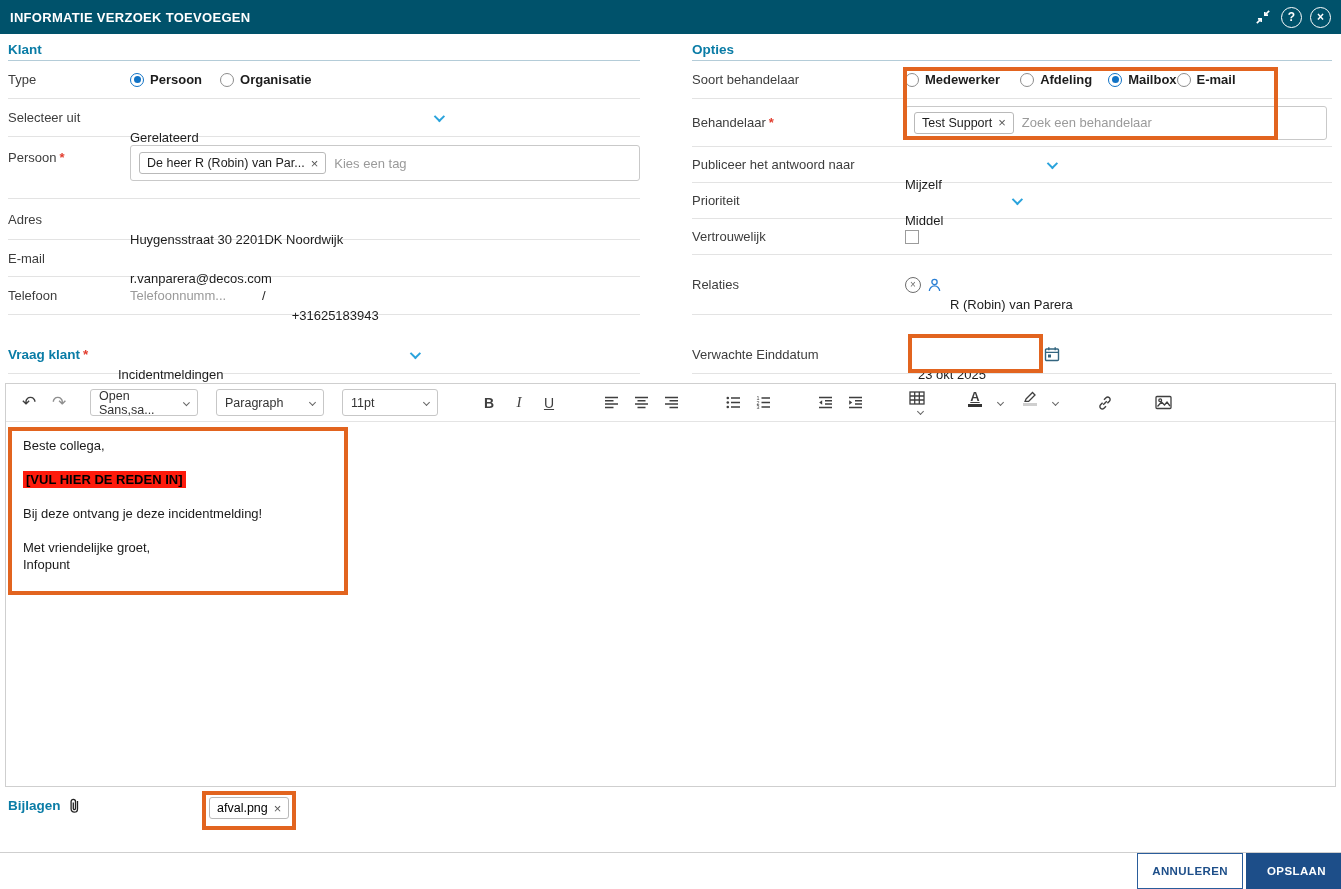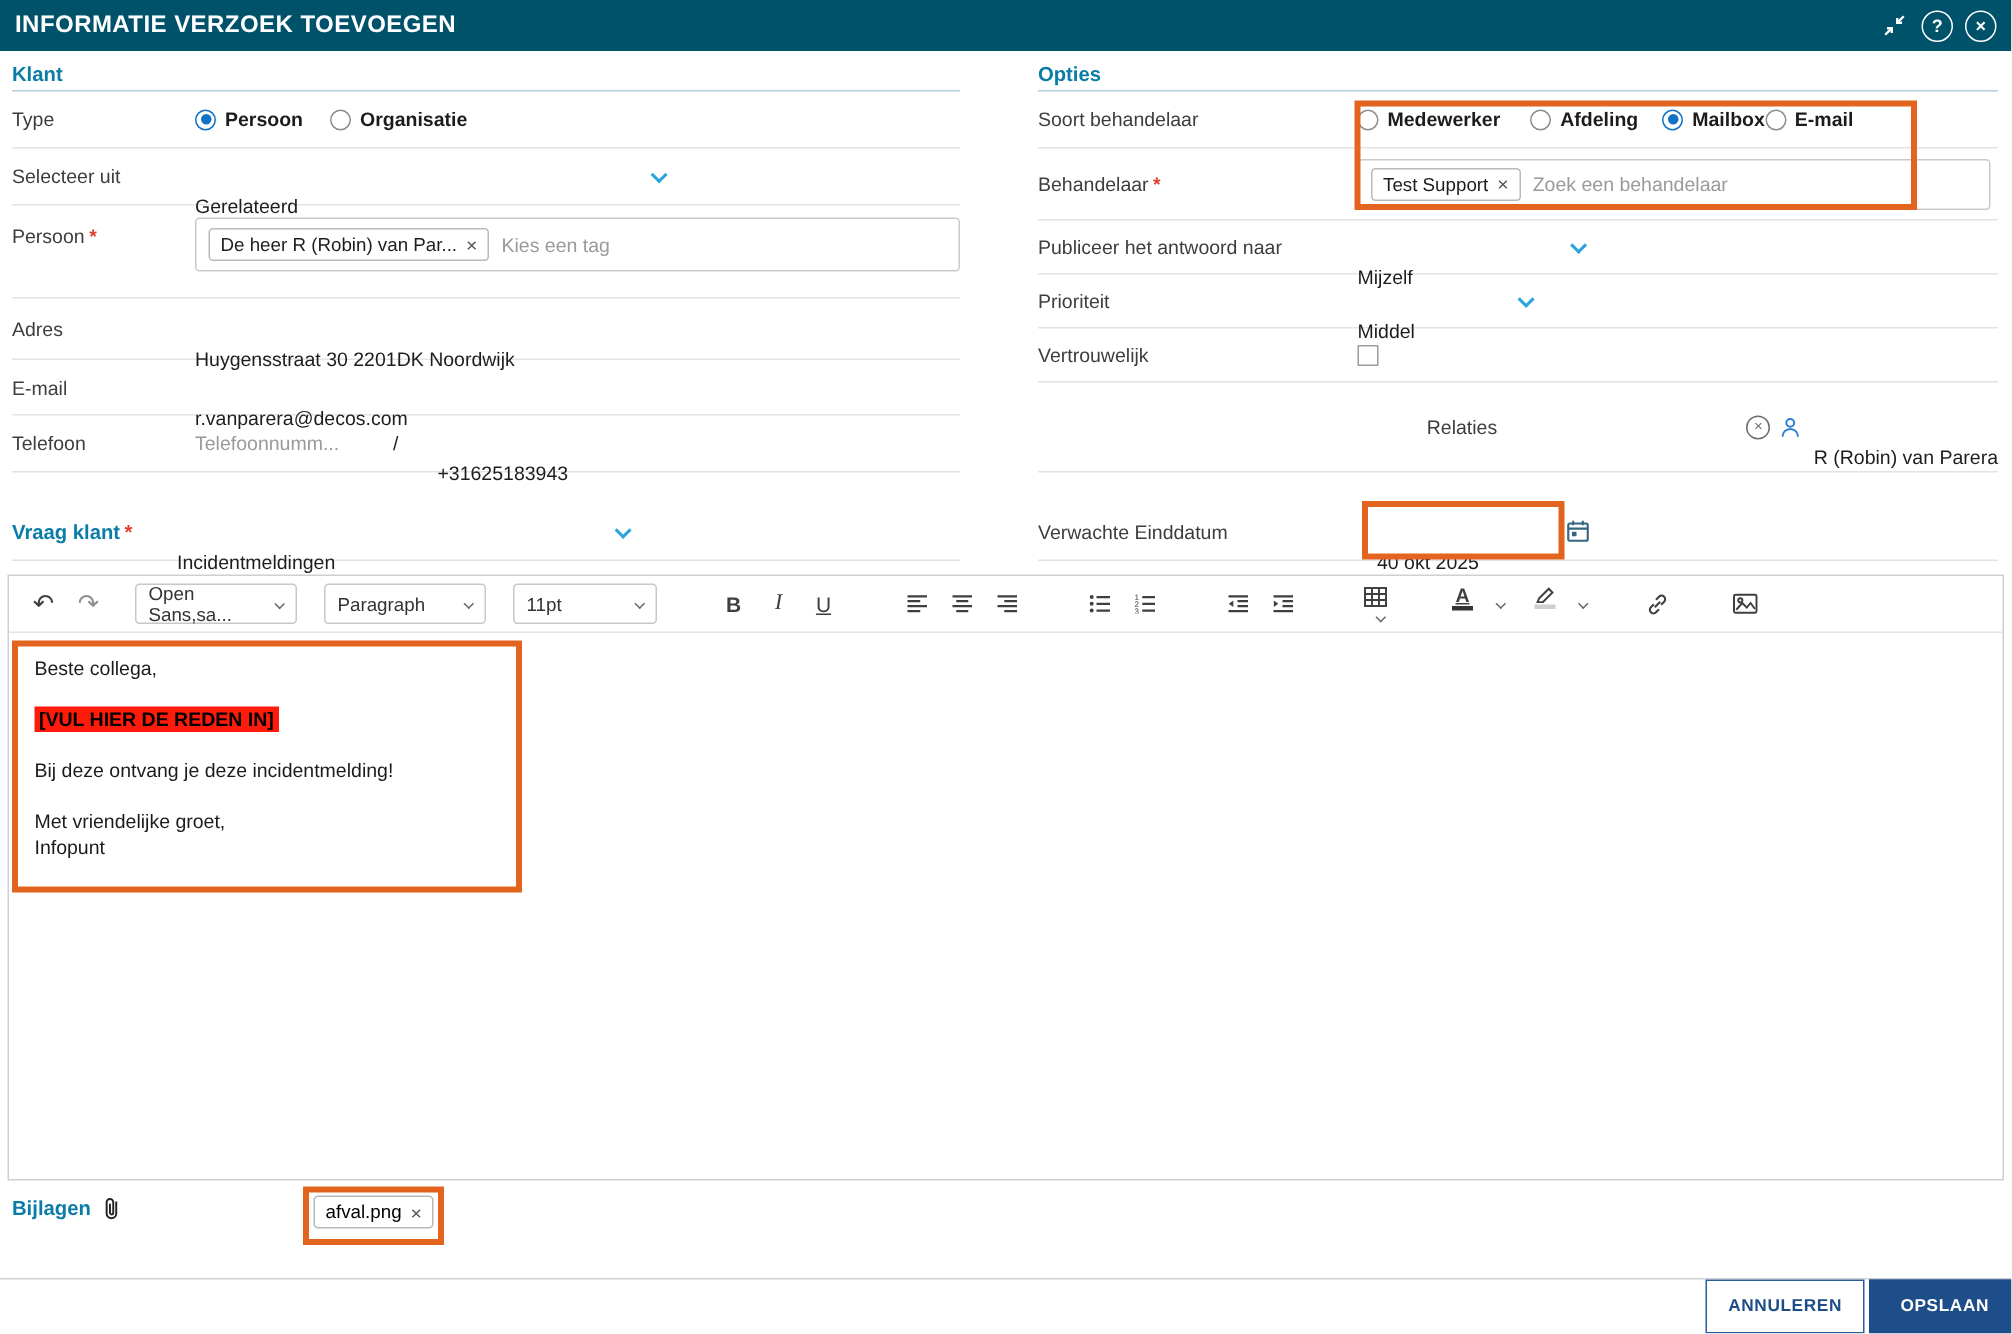--- a/index.html
+++ b/index.html
@@ -7,21 +7,21 @@
   .page {
     position: relative; width: 1341px; height: 889px;
     font-family: "Liberation Sans", sans-serif; background: #fff; overflow: hidden;
     outline: 1px solid #e3e3e3;
   }
   
   .hdr {
     position:absolute; top:0; left:0; right:0; height:34px;
     background:#00526b; color:#fff; display:flex; align-items:center; padding:0 10px;
   }
-  .hdr-title { flex:1; font-size:16px; font-weight:700; letter-spacing:.3px; }
+  .hdr-title { flex:1; font-size:13px; font-weight:700; letter-spacing:.3px; }
   .hdr-icons { display:flex; align-items:center; gap:8px; }
   .circle-ic {
     width:21px; height:21px; border:1.5px solid #fff; border-radius:50%;
     display:grid; place-items:center; font-size:12px; font-weight:700; color:#fff; cursor:pointer;
   }
   .compress { width:20px; height:20px; display:grid; place-items:center; cursor:pointer; }
   
   .col { position:absolute; top:34px; }
   .col-left  { left:8px;  width:632px; }
   .col-right { left:692px; width:640px; }
@@ -257,40 +257,40 @@
         <span class="val">Middel</span>
         <span class="chev"></span>
       </span>
     </div>
 
     <div class="row" style="height:36px;">
       <span class="lbl">Vertrouwelijk</span>
       <span class="checkbox"></span>
     </div>
 
-    <div class="row" style="height:60px;justify-content:flex-end;">
+    <div class="row" style="height:60px;">
       <span class="lbl">Relaties</span>
       <span class="rem-circ">×</span>
       <span style="margin:0 8px 0 6px; display:inline-flex;">
         <svg width="15" height="16" viewBox="0 0 16 16">
             <g stroke="#2a7fd4" stroke-width="1.4" fill="none">
           <circle cx="8" cy="4.7" r="2.8"></circle>
               <path d="M2.5 14.5 a5.5 5.5 0 0 1 11 0"></path>
         </g>
           </svg>
       </span>
       <span class="val">R (Robin) van Parera</span>
     </div>
 
     <div class="row noborder" style="height:20px;"></div>
 
     <div class="row" style="height:39px;">
       <span class="lbl">Verwachte Einddatum</span>
       <span style="margin-left:13px; display:flex; align-items:center; gap:58px;">
-        <span class="val">40 okt 2025</span>
+        <span class="val">23 okt 2025</span>
         <span style="display:inline-flex;">
           <svg width="16" height="16" viewBox="0 0 16 16">
               <g stroke="#33657f" stroke-width="1.4" fill="none">
             <rect x="1.5" y="3" width="13" height="11.5" rx="1"></rect>
             <path d="M4.8 1.2 V4.2 M11.2 1.2 V4.2 M1.5 6.4 H14.5"></path>
           </g>
               <rect x="4" y="8.5" width="3" height="3" fill="#33657f"></rect>
             </svg>
         </span>
       </span>

